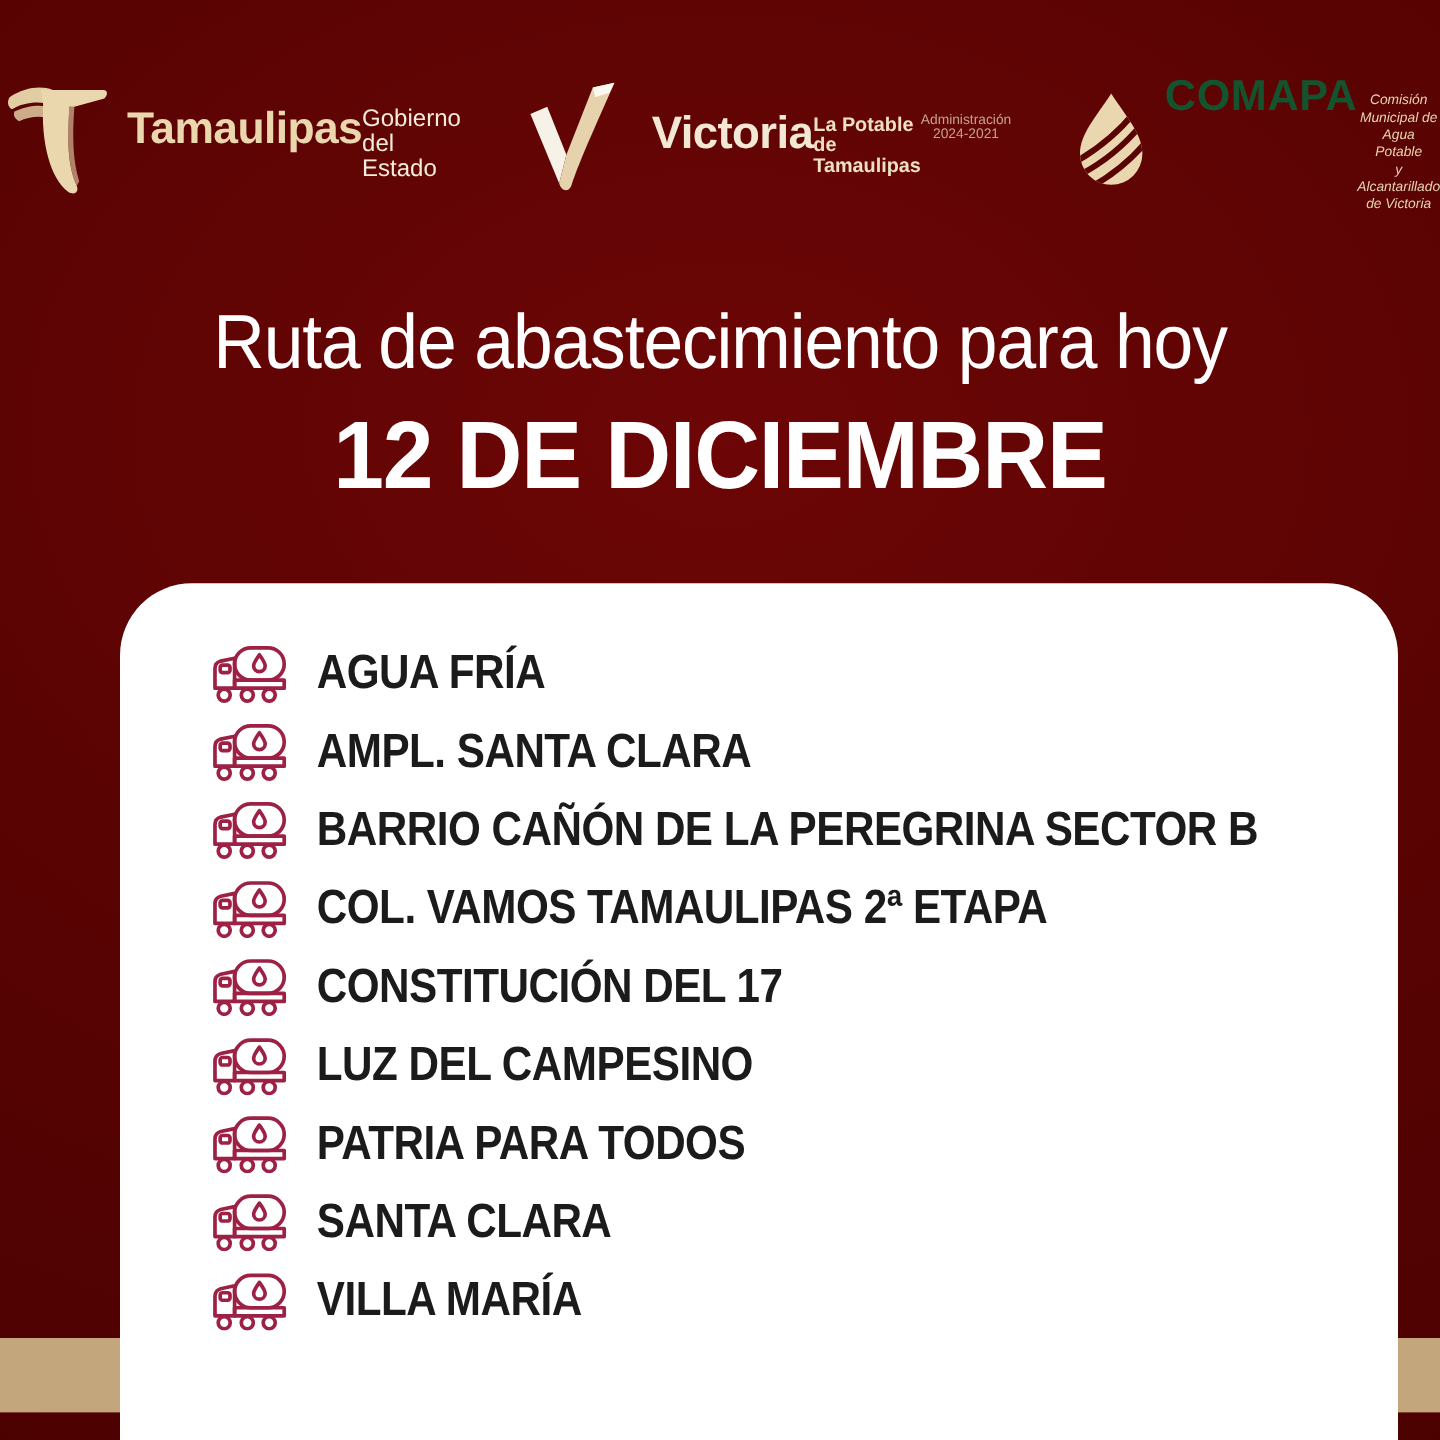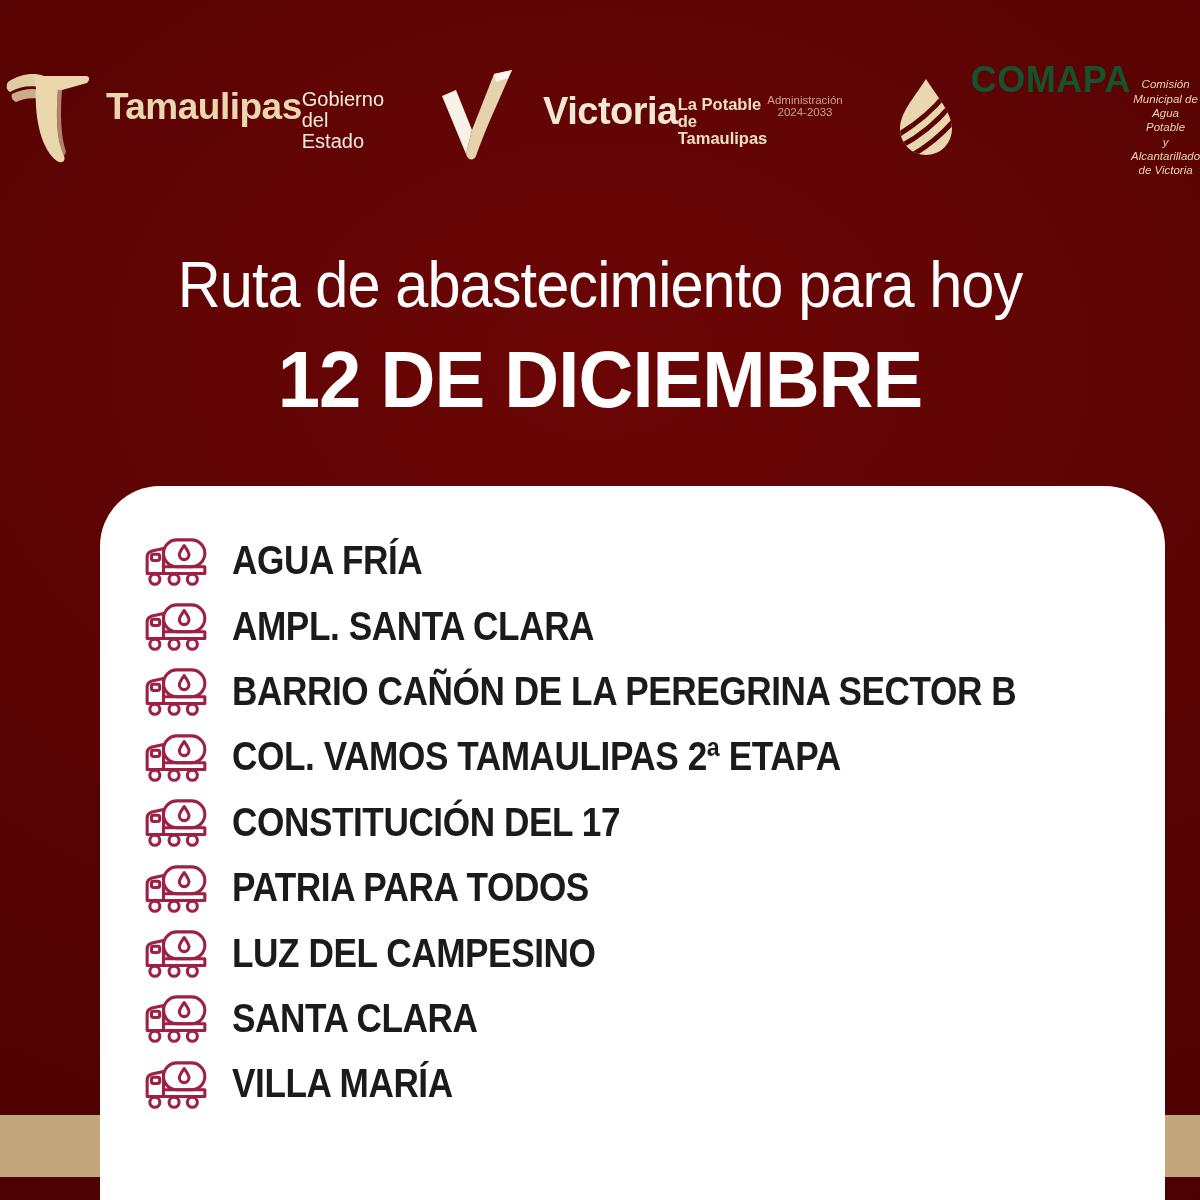--- a/index.html
+++ b/index.html
@@ -26,21 +26,21 @@
   .title-wrap{position:absolute;top:248px;left:0;width:1200px;text-align:center;color:#ffffff;}
   .title-line1{font-size:64px;font-weight:400;letter-spacing:-1px;
     transform:scaleX(.93);transform-origin:center;white-space:nowrap;}
   .title-line2{font-size:80px;font-weight:800;letter-spacing:-1px;margin-top:12px;
     transform:scaleX(.95);transform-origin:center;white-space:nowrap;}
   
   .card{
     position:absolute;left:100px;top:486px;width:1065px;height:780px;
     background:#ffffff;border-radius:60px;
   }
-  .route-list{padding:42px 0 0 44px;display:flex;flex-direction:column;}
+  .route-list{padding:42px 0 0 76px;display:flex;flex-direction:column;}
   .route-item{display:flex;align-items:center;height:65.4px;gap:24px;}
   .truck-icon{width:64px;height:50px;flex:0 0 64px;}
   .route-label{
     font-size:40px;font-weight:700;color:#1b1b1b;letter-spacing:-.5px;
     white-space:nowrap;display:inline-block;transform:scaleX(.88);transform-origin:left center;
   }
   
   .corner-accent{position:absolute;top:1115px;height:62px;background:#c3a67c;}
   .corner-accent.left{left:0;width:100px;}
   .corner-accent.right{left:1165px;width:35px;}
@@ -72,21 +72,21 @@
     <span>
       <svg width="80" height="100" viewBox="0 0 80 100">
         <path d="M6 28 L20 22 L36 62 L30 86 Z" fill="#f6f2e8"></path>
         <path d="M30 86 L36 62 L58 6 L76 2 C64 30 48 64 40 88 C38 93 32 93 30 86 Z" fill="#e6d3ae"></path>
         <path d="M58 6 L76 2 L72 10 L60 14 Z" fill="#fbf8f1"></path>
       </svg>
     </span>
     <span class="logo-text">
       <span class="vic-title">Victoria</span>
       <span class="vic-sub">La Potable de Tamaulipas</span>
-      <span class="vic-sub2">Administración 2024-2033</span>
+      <span class="vic-sub2">Administración 2024-2021</span>
     </span>
   </div>
 
   <div class="logo-group">
     <span>
       <svg width="62" height="82" viewBox="0 0 62 82">
         <defs>
           <clipPath id="dropClip">
             <path d="M31 2 C18 22 5 36 5 52 a26 26 0 0 0 52 0 C57 36 44 22 31 2 Z"></path>
           </clipPath>
@@ -202,50 +202,50 @@
           <path d="M3 39 V22 Q3 17 8 15.5 L20 13 V39 Z"></path>
           <rect x="7.5" y="19" width="8.5" height="6.5" rx="2"></rect>
           <rect x="20" y="4" width="43" height="28" rx="14"></rect>
           <path d="M41.5 10 c-3.2 4.6 -5 7 -5 9.6 a5 5 0 0 0 10 0 c0 -2.6 -1.8 -5 -5 -9.6 Z"></path>
           <rect x="20" y="32" width="43" height="7"></rect>
           <circle cx="11" cy="45" r="5.2" fill="#ffffff"></circle>
           <circle cx="31" cy="45" r="5.2" fill="#ffffff"></circle>
           <circle cx="50" cy="45" r="5.2" fill="#ffffff"></circle>
         </svg>
       </span>
+      <span class="route-label">LUZ DEL CAMPESINO</span>
+    </div>
+      <div class="route-item">
+      <span class="truck-icon">
+        <svg width="64" height="50" viewBox="0 0 66 52" fill="none" stroke="#9d2144" stroke-width="3.2" stroke-linejoin="round" stroke-linecap="round">
+          <path d="M3 39 V22 Q3 17 8 15.5 L20 13 V39 Z"></path>
+          <rect x="7.5" y="19" width="8.5" height="6.5" rx="2"></rect>
+          <rect x="20" y="4" width="43" height="28" rx="14"></rect>
+          <path d="M41.5 10 c-3.2 4.6 -5 7 -5 9.6 a5 5 0 0 0 10 0 c0 -2.6 -1.8 -5 -5 -9.6 Z"></path>
+          <rect x="20" y="32" width="43" height="7"></rect>
+          <circle cx="11" cy="45" r="5.2" fill="#ffffff"></circle>
+          <circle cx="31" cy="45" r="5.2" fill="#ffffff"></circle>
+          <circle cx="50" cy="45" r="5.2" fill="#ffffff"></circle>
+        </svg>
+      </span>
       <span class="route-label">PATRIA PARA TODOS</span>
     </div>
       <div class="route-item">
       <span class="truck-icon">
         <svg width="64" height="50" viewBox="0 0 66 52" fill="none" stroke="#9d2144" stroke-width="3.2" stroke-linejoin="round" stroke-linecap="round">
           <path d="M3 39 V22 Q3 17 8 15.5 L20 13 V39 Z"></path>
           <rect x="7.5" y="19" width="8.5" height="6.5" rx="2"></rect>
           <rect x="20" y="4" width="43" height="28" rx="14"></rect>
           <path d="M41.5 10 c-3.2 4.6 -5 7 -5 9.6 a5 5 0 0 0 10 0 c0 -2.6 -1.8 -5 -5 -9.6 Z"></path>
           <rect x="20" y="32" width="43" height="7"></rect>
           <circle cx="11" cy="45" r="5.2" fill="#ffffff"></circle>
           <circle cx="31" cy="45" r="5.2" fill="#ffffff"></circle>
           <circle cx="50" cy="45" r="5.2" fill="#ffffff"></circle>
         </svg>
       </span>
-      <span class="route-label">LUZ DEL CAMPESINO</span>
-    </div>
-      <div class="route-item">
-      <span class="truck-icon">
-        <svg width="64" height="50" viewBox="0 0 66 52" fill="none" stroke="#9d2144" stroke-width="3.2" stroke-linejoin="round" stroke-linecap="round">
-          <path d="M3 39 V22 Q3 17 8 15.5 L20 13 V39 Z"></path>
-          <rect x="7.5" y="19" width="8.5" height="6.5" rx="2"></rect>
-          <rect x="20" y="4" width="43" height="28" rx="14"></rect>
-          <path d="M41.5 10 c-3.2 4.6 -5 7 -5 9.6 a5 5 0 0 0 10 0 c0 -2.6 -1.8 -5 -5 -9.6 Z"></path>
-          <rect x="20" y="32" width="43" height="7"></rect>
-          <circle cx="11" cy="45" r="5.2" fill="#ffffff"></circle>
-          <circle cx="31" cy="45" r="5.2" fill="#ffffff"></circle>
-          <circle cx="50" cy="45" r="5.2" fill="#ffffff"></circle>
-        </svg>
-      </span>
       <span class="route-label">SANTA CLARA</span>
     </div>
       <div class="route-item">
       <span class="truck-icon">
         <svg width="64" height="50" viewBox="0 0 66 52" fill="none" stroke="#9d2144" stroke-width="3.2" stroke-linejoin="round" stroke-linecap="round">
           <path d="M3 39 V22 Q3 17 8 15.5 L20 13 V39 Z"></path>
           <rect x="7.5" y="19" width="8.5" height="6.5" rx="2"></rect>
           <rect x="20" y="4" width="43" height="28" rx="14"></rect>
           <path d="M41.5 10 c-3.2 4.6 -5 7 -5 9.6 a5 5 0 0 0 10 0 c0 -2.6 -1.8 -5 -5 -9.6 Z"></path>
           <rect x="20" y="32" width="43" height="7"></rect>

